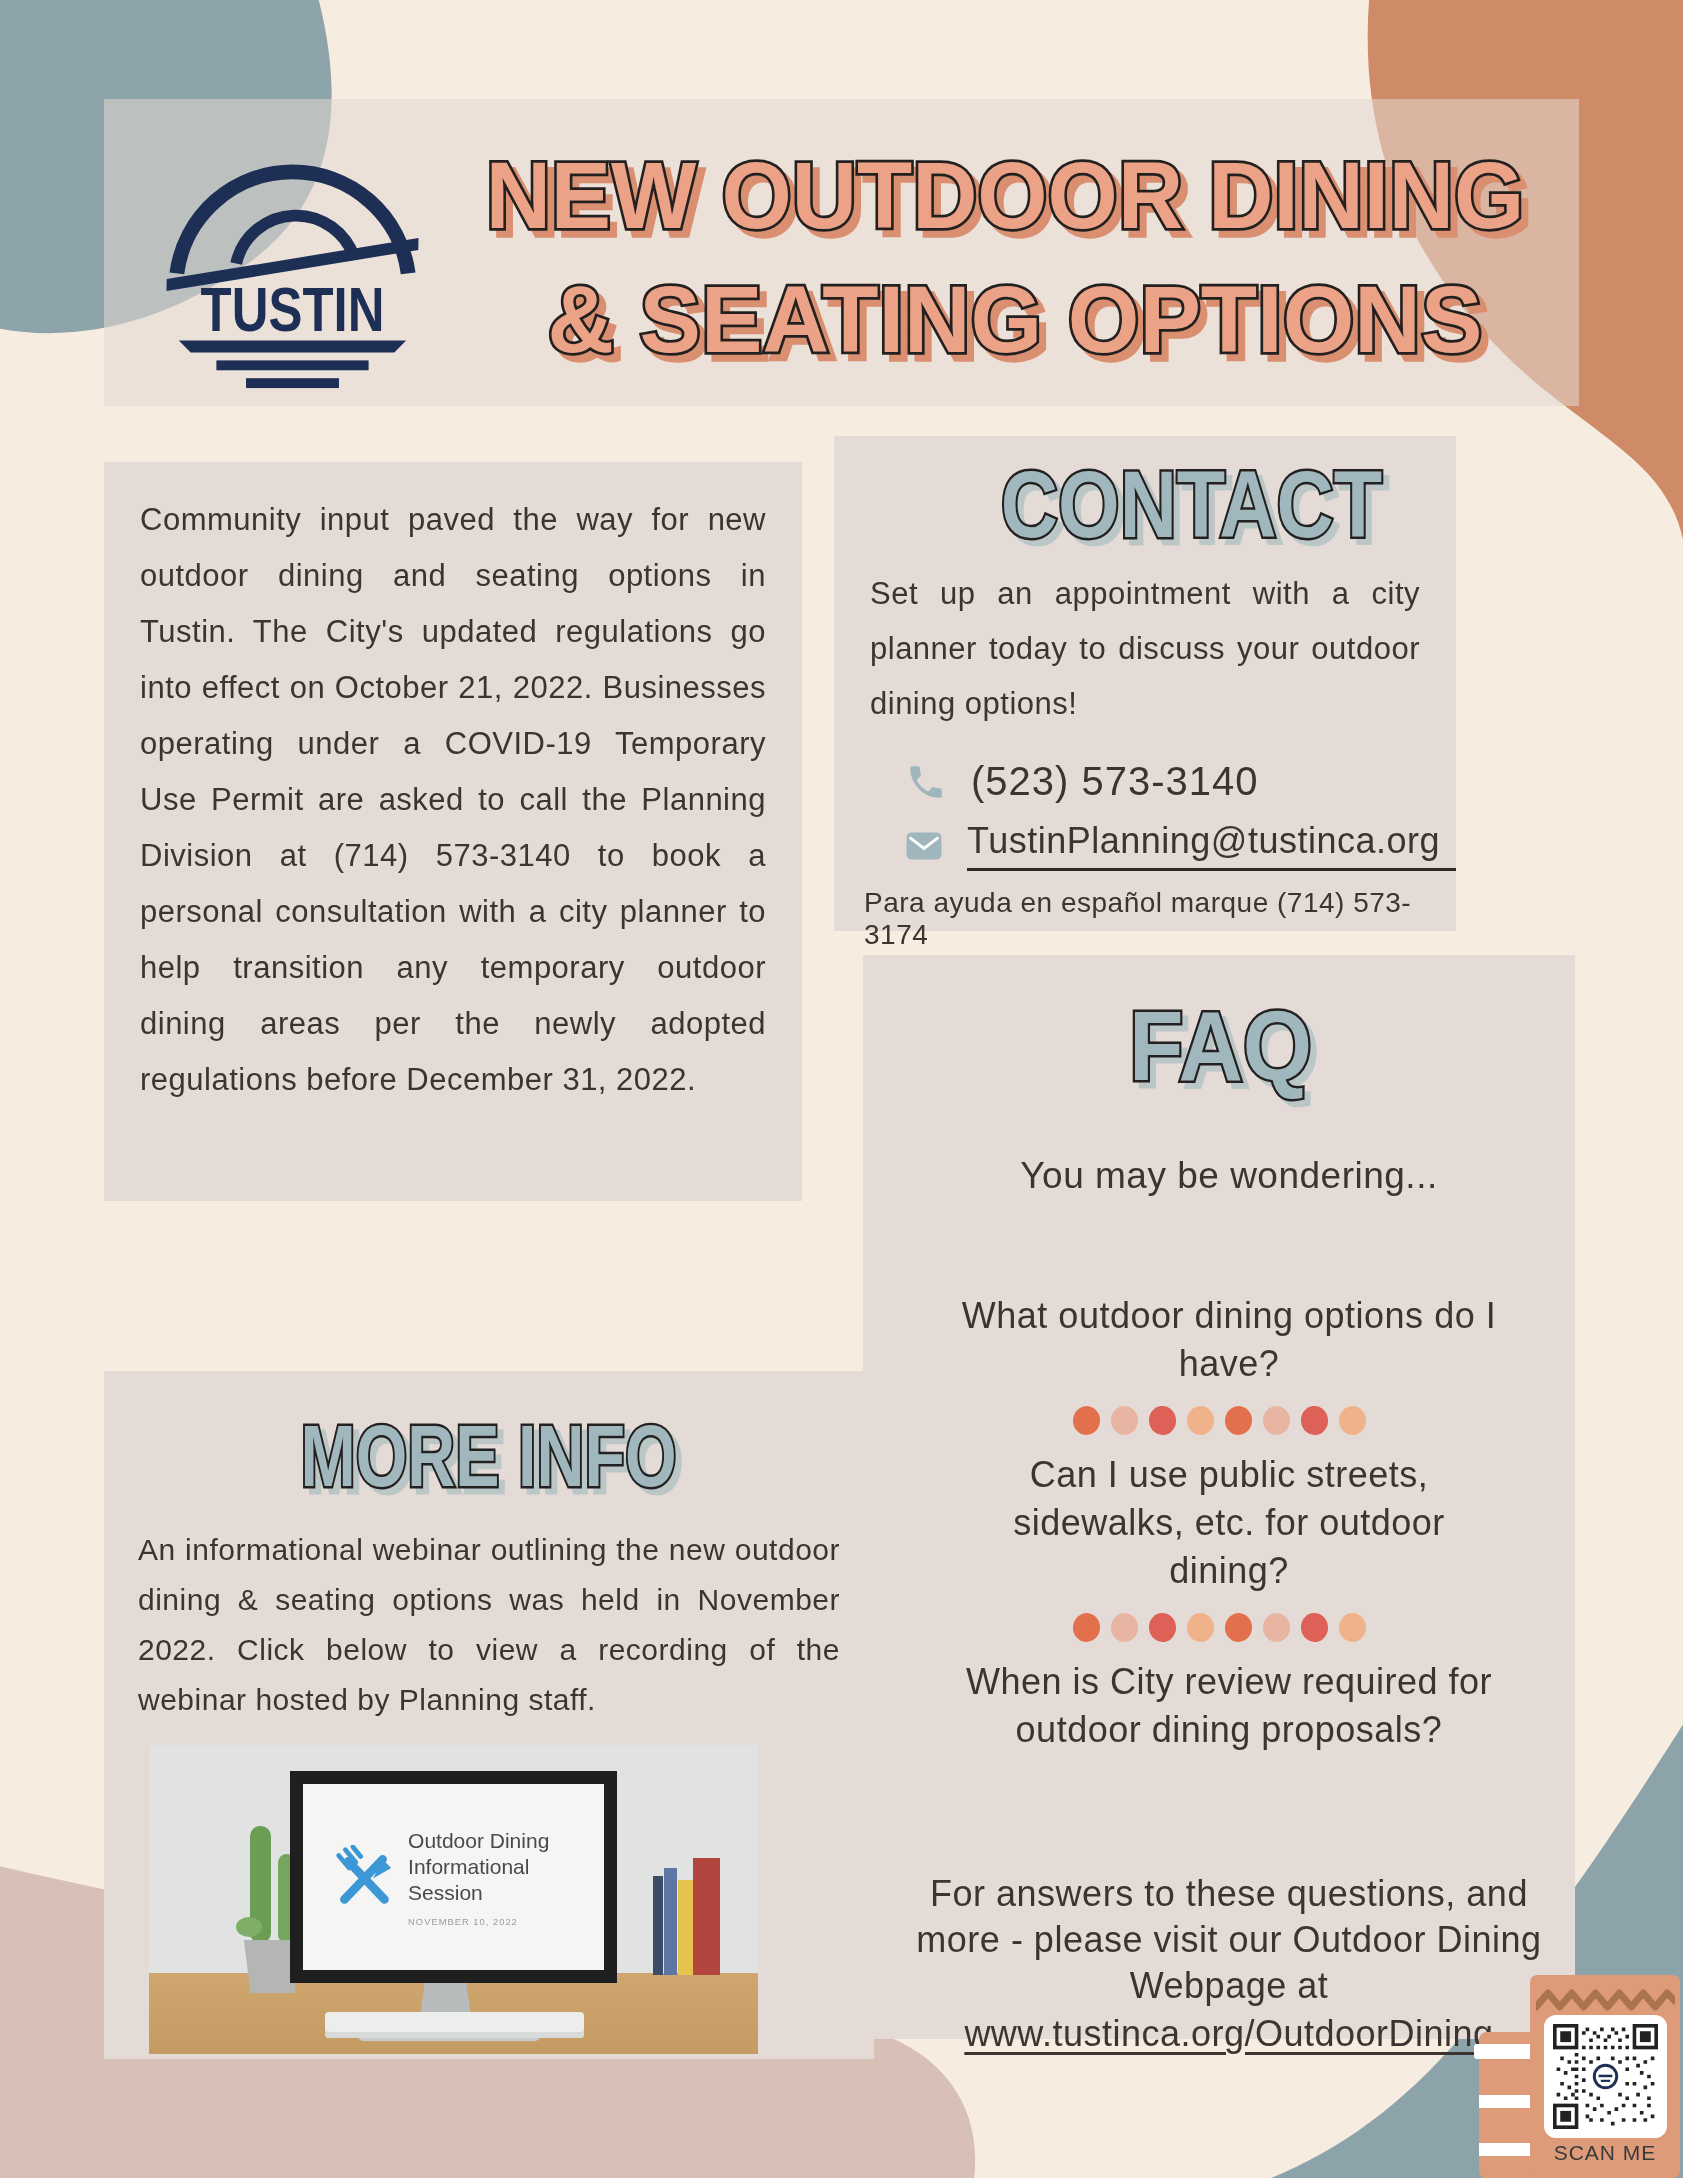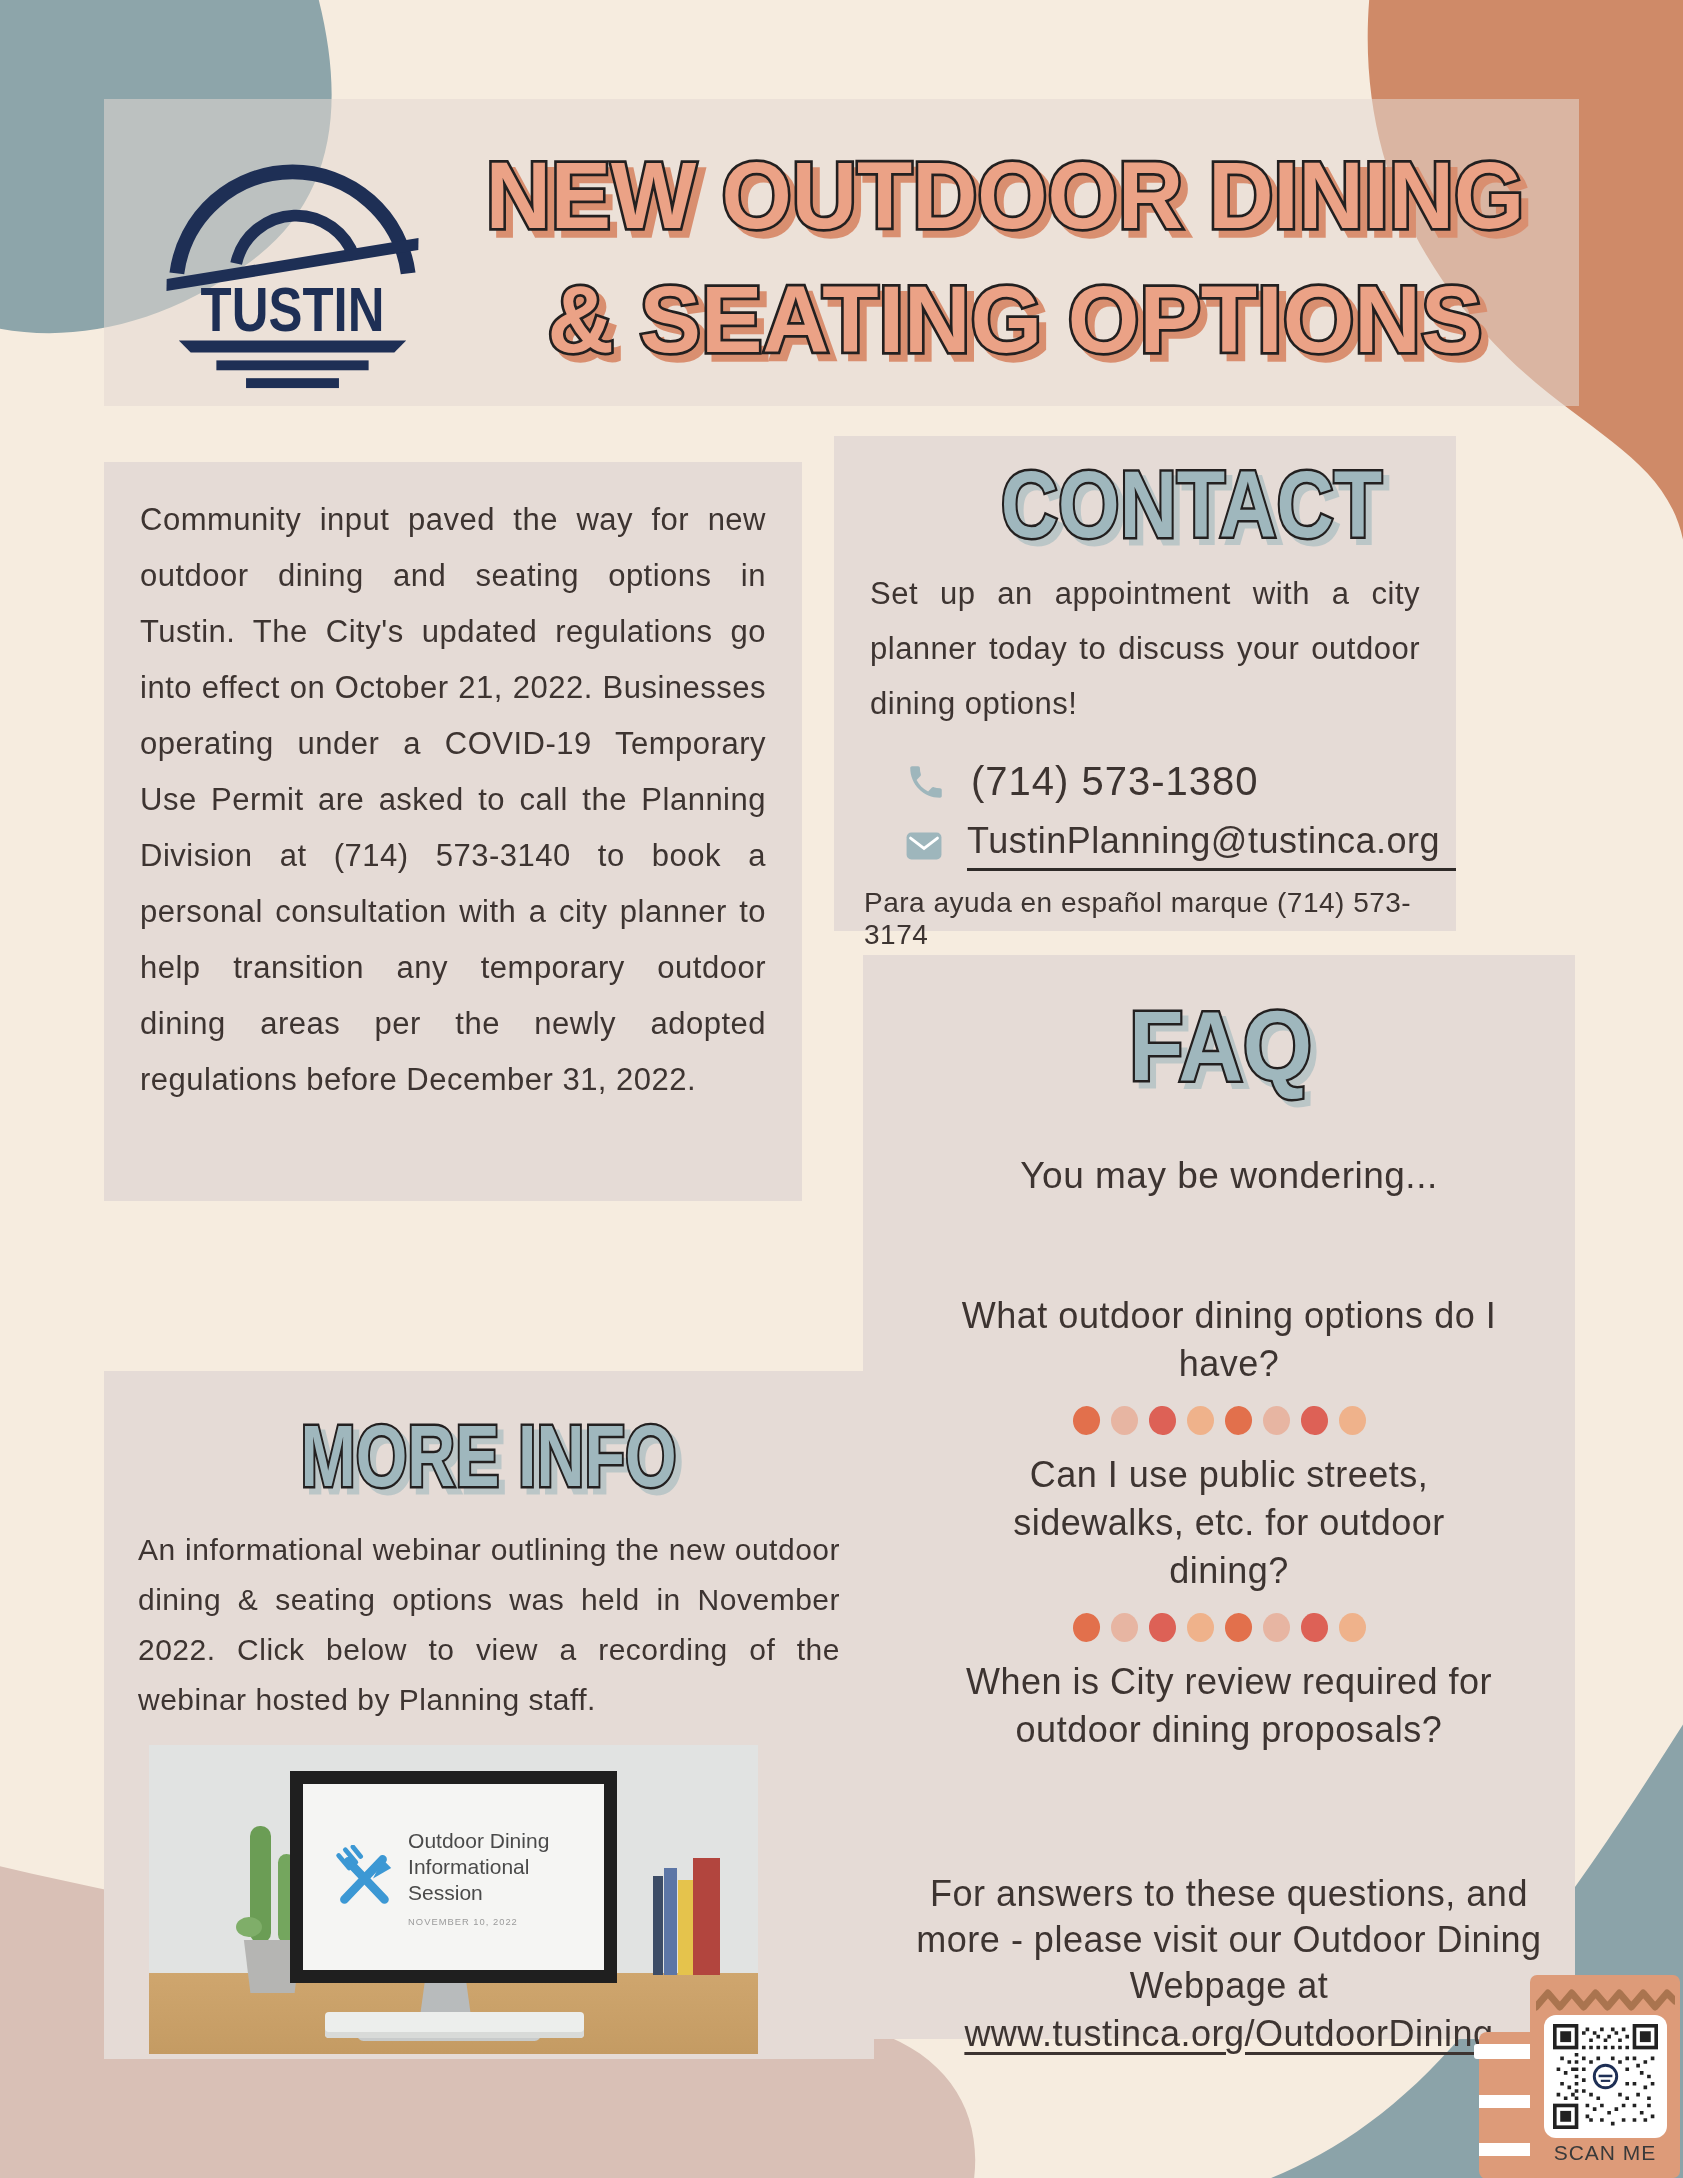--- a/index.html
+++ b/index.html
@@ -136,21 +136,21 @@
 
   <div class="panel panel-contact">
     <svg class="hd-svg" width="716" height="124" viewBox="0 0 723 125">
       <text x="361" y="102" text-anchor="middle" font-size="96" paint-order="stroke" textLength="385" lengthAdjust="spacingAndGlyphs">CONTACT</text>
     </svg>
     <div class="body-copy contact-copy">Set up an appointment with a city planner today to discuss your outdoor dining options!</div>
     <div class="contact-row row-phone">
       <svg width="42" height="42" viewBox="0 0 24 24">
         <path fill="#9eb6bc" d="M6.62 10.79c1.44 2.83 3.76 5.15 6.59 6.59l2.2-2.2c.27-.27.67-.36 1.02-.24 1.12.37 2.33.57 3.57.57.55 0 1 .45 1 1V20c0 .55-.45 1-1 1-9.39 0-17-7.61-17-17 0-.55.45-1 1-1h3.5c.55 0 1 .45 1 1 0 1.25.2 2.45.57 3.57.11.35.03.74-.25 1.02l-2.2 2.2z"></path>
       </svg>
-      <span class="phone-text">(714) 573-1380</span>
+      <span class="phone-text">(523) 573-3140</span>
     </div>
     <div class="contact-row row-email">
       <svg width="46" height="40" viewBox="0 0 24 21">
         <rect x="1" y="2" width="22" height="17" rx="3" fill="#9eb6bc"></rect>
         <path d="M3.5 5.5 L12 12 L20.5 5.5" fill="none" stroke="#ffffff" stroke-width="1.8" stroke-linecap="round"></path>
       </svg>
       <span class="email-text">TustinPlanning@tustinca.org</span>
     </div>
     <div class="spanish">Para ayuda en español marque (714) 573-3174</div>
   </div>

